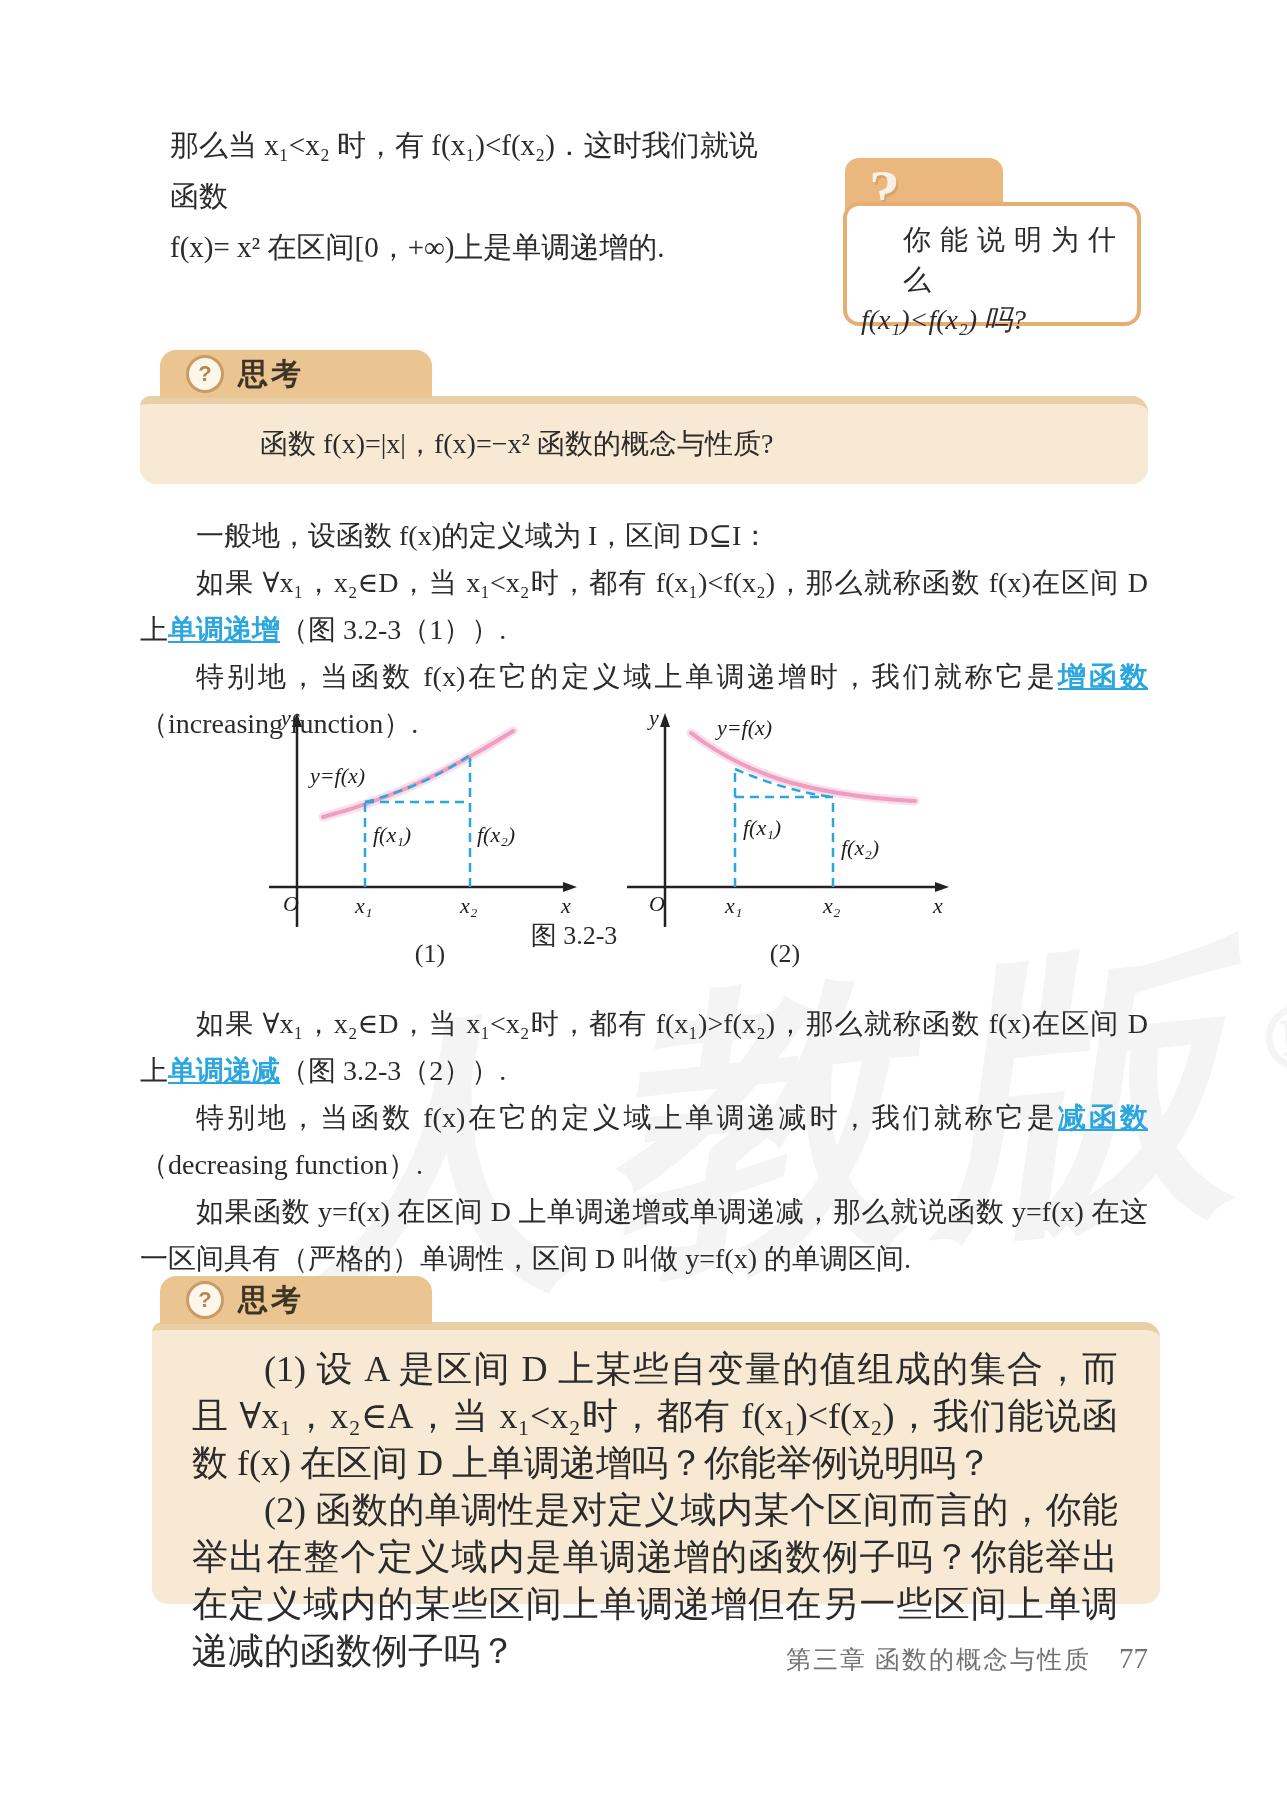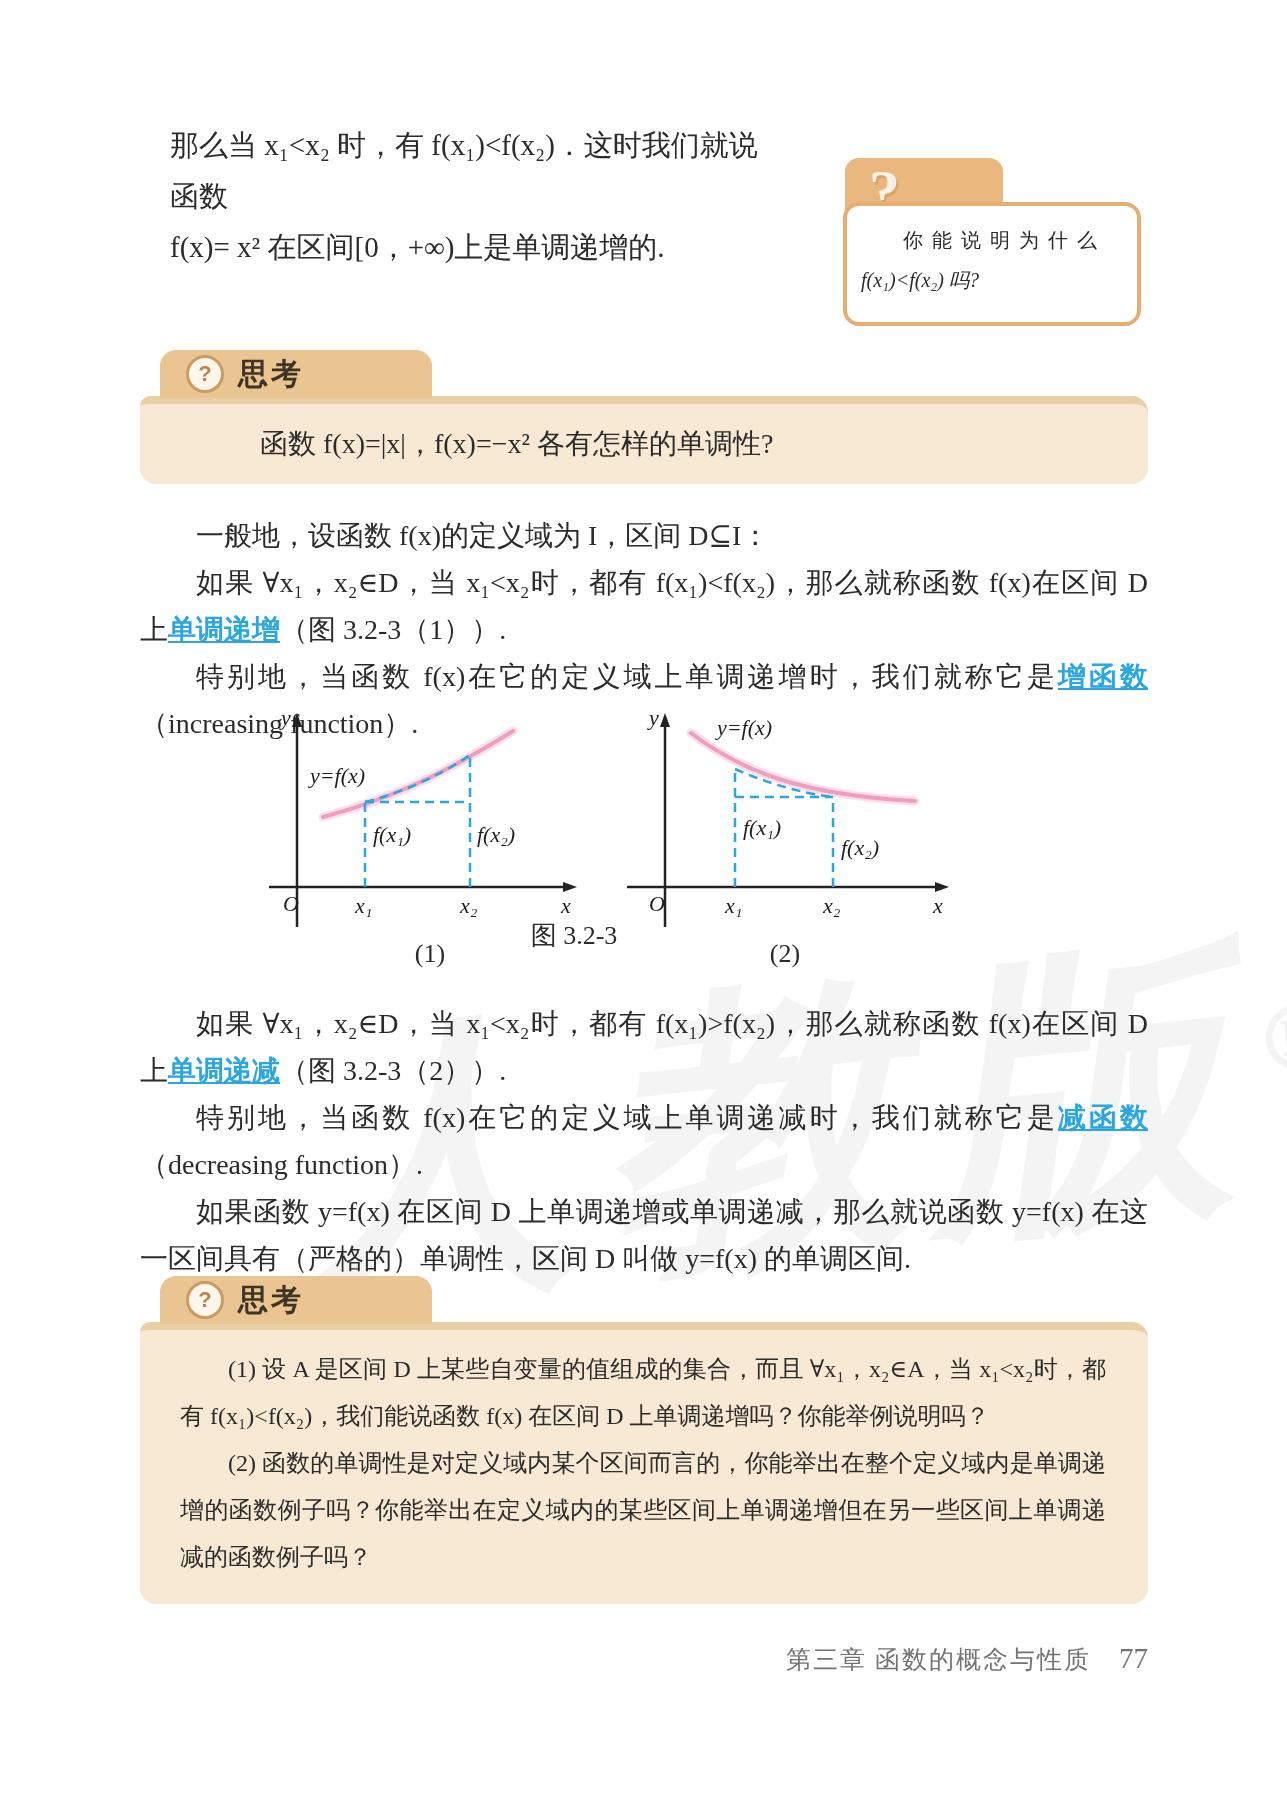--- a/index.html
+++ b/index.html
@@ -26,21 +26,21 @@
     background:#eab87e;border-radius:14px 14px 0 0;
   }
   .sidenote-q{
     position:absolute;left:26px;top:-2px;font-size:62px;font-weight:bold;
     color:rgba(255,255,255,0.82);font-family:"Liberation Serif",serif;
     text-shadow:2px 3px 0 rgba(198,141,84,0.45);
   }
   .sidenote-body{
     position:absolute;left:0;top:44px;width:298px;height:124px;
     background:#ffffff;border:4px solid #e7ae74;border-radius:16px;
-    box-sizing:border-box;padding:14px 12px 0 12px;font-size:20px;line-height:40px;
+    box-sizing:border-box;padding:14px 12px 0 12px;font-size:28px;line-height:40px;
   }
   .sidenote-line1{display:block;padding-left:44px;letter-spacing:9px;}
   .sidenote-line2{display:block;padding-left:2px;font-style:italic;}
   
   .think-tab{
     position:absolute;left:160px;width:272px;height:48px;
     background:#ebc591;border-radius:16px 16px 0 0;
     display:flex;align-items:center;padding-left:26px;box-sizing:border-box;z-index:2;
   }
   .think-qcircle{
@@ -51,21 +51,21 @@
   .think-title{
     margin-left:14px;font-size:30px;font-weight:bold;color:#3f3526;
     font-family:"Liberation Sans","DejaVu Sans",sans-serif;letter-spacing:3px;
   }
   .think-body{
     position:absolute;left:140px;width:1008px;background:#f7e9d3;
     border-top:8px solid #e9cfa6;border-radius:10px 16px 16px 16px;
     box-sizing:border-box;z-index:1;
   }
   #think1-body{top:396px;height:88px;padding:16px 40px 0 64px;font-size:28px;}
-  #think2-body{top:1322px;height:282px;padding:16px 42px 0 40px;font-size:24px;}
+  #think2-body{top:1322px;height:282px;padding:16px 42px 0 40px;font-size:36px;margin-left:12px;}
   #think1-tab{top:350px;}
   #think2-tab{top:1276px;}
   .think-para{margin:0;text-indent:2em;line-height:47px;text-align:justify;}
   
   .content{position:absolute;left:140px;top:512px;width:1008px;z-index:1;}
   .para{margin:0;font-size:28px;line-height:47px;text-align:justify;text-indent:2em;}
   .term{color:#2ba6de;font-family:"Liberation Sans","DejaVu Sans",sans-serif;font-weight:600;text-decoration:underline;}
   
   .figrow{position:absolute;left:255px;top:705px;width:780px;display:flex;z-index:1;}
   .figbox{display:flex;flex-direction:column;align-items:center;}
@@ -106,21 +106,21 @@
       <span class="sidenote-line1">你能说明为什么</span>
       <span class="sidenote-line2">f(x₁)&lt;f(x₂) 吗?</span>
     </div>
   </div>
 
   <div class="think-tab" id="think1-tab">
     <div class="think-qcircle">?</div>
     <div class="think-title">思考</div>
   </div>
   <div class="think-body" id="think1-body">
-    <p class="think-para">函数 f(x)=|x|，f(x)=−x² 各有怎样的单调性?</p>
+    <p class="think-para">函数 f(x)=|x|，f(x)=−x² 函数的概念与性质?</p>
   </div>
 
   <div class="content">
     <p class="para">一般地，设函数 f(x)的定义域为 I，区间 D⊆I：</p>
     <p class="para"><span>如果 ∀x₁，x₂∈D，当 x₁&lt;x₂时，都有 f(x₁)&lt;f(x₂)，那么就称函数 f(x)在区间 D 上</span><span class="term">单调递增</span><span>（图 3.2-3（1））.</span></p>
     <p class="para"><span>特别地，当函数 f(x)在它的定义域上单调递增时，我们就称它是</span><span class="term">增函数</span><span>（increasing function）.</span></p>
   </div>
 
   <div class="figrow">
 

